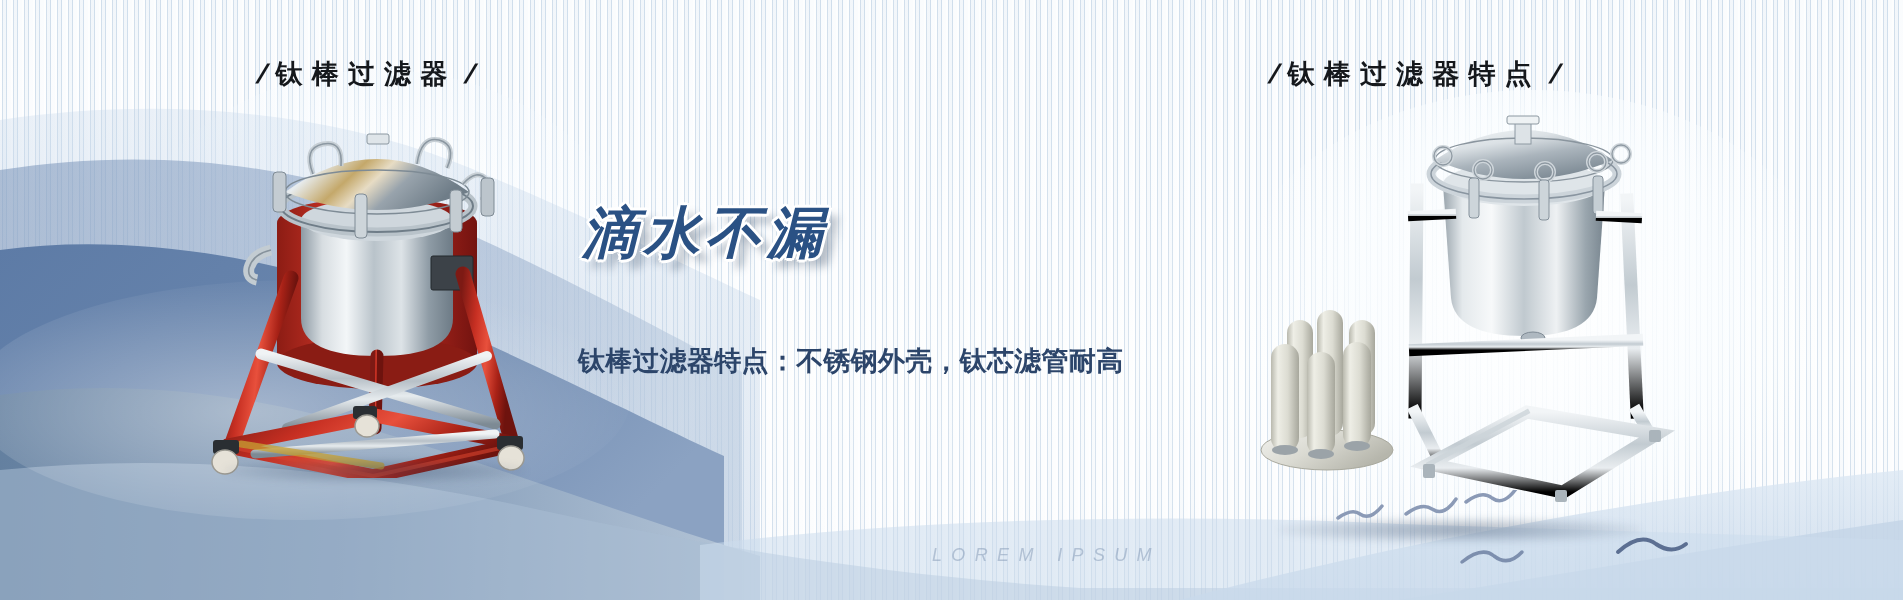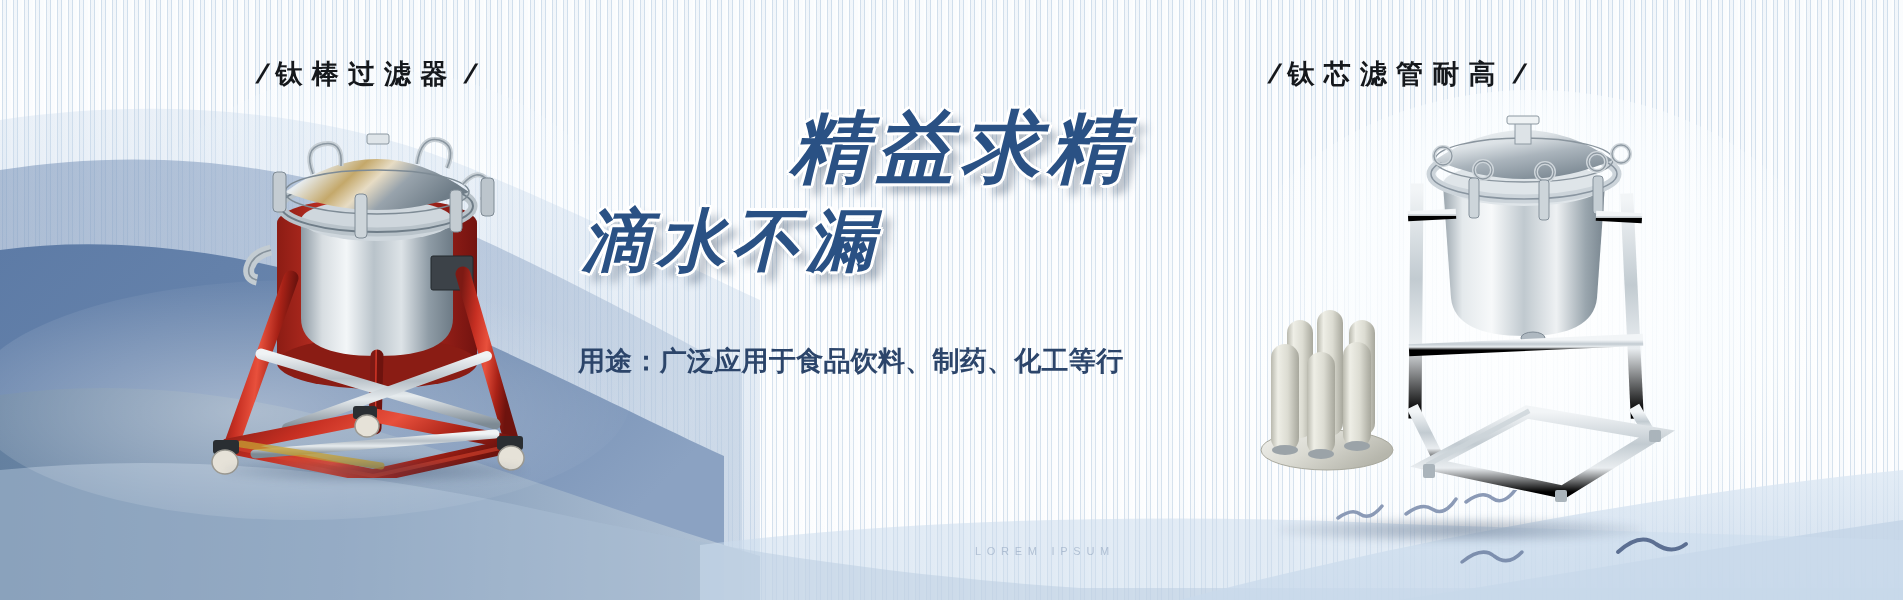--- a/index.html
+++ b/index.html
@@ -67,43 +67,44 @@
     font-style:italic;
     color:#2a5184;
     letter-spacing:0.10em;
     white-space:nowrap;
     text-shadow:
        3px 0 0 #ffffff, -3px 0 0 #ffffff, 0 3px 0 #ffffff, 0 -3px 0 #ffffff,
        2px 2px 0 #ffffff, -2px 2px 0 #ffffff, 2px -2px 0 #ffffff, -2px -2px 0 #ffffff,
        9px 9px 9px rgba(60,80,105,0.45);
   }
   #slogan-1 { left:790px; top:96px;  font-size:78px; }
-  #slogan-2 { left:582px; top:196px; font-size:68px; }
+  #slogan-2 { left:582px; top:196px; font-size:56px; }
 
   
   .desc {
     position:absolute;
     left:578px; top:340px;
     width:640px;
     font-family:"Liberation Serif", serif;
     font-weight:bold;
     font-size:27px;
     line-height:42px;
     color:#2c456a;
     letter-spacing:0.01em;
   }
   .desc p { margin:0; white-space:nowrap; }
 
   
   .watermark {
-    position:absolute; left:975px; top:545px;
-    font-size:11px; letter-spacing:0.52em;
+    position:absolute; left:932px; top:545px;
+    font-size:18px; letter-spacing:0.52em;
     color:rgba(120,142,172,0.45);
     font-family:"Liberation Sans", sans-serif;
     white-space:nowrap;
+    font-style:italic;
   }
 
   
   .product { position:absolute; }
 
   
   #product-left { left:195px; top:128px; width:360px; height:350px; }
   #product-right { left:1245px; top:112px; width:430px; height:425px; }
 
   .prod-shadow {
@@ -174,29 +175,28 @@
   </div>
 
   <div class="tag" id="tag-left">
     <span class="slash">/</span>
     <span class="txt">钛棒过滤器</span>
     <span class="slash">/</span>
   </div>
 
   <div class="tag" id="tag-right">
     <span class="slash">/</span>
-    <span class="txt">钛芯滤管耐高</span>
+    <span class="txt">钛棒过滤器特点</span>
     <span class="slash">/</span>
   </div>
 
-  <div class="slogan" id="slogan-1">精益求精</div>
   <div class="slogan" id="slogan-2">滴水不漏</div>
 
   <div class="desc">
-    <p>用途：广泛应用于食品饮料、制药、化工等行</p>
+    <p>钛棒过滤器特点：不锈钢外壳，钛芯滤管耐高</p>
   </div>
 
   <div class="watermark">LOREM IPSUM</div>
 
   <div class="product" id="product-left">
     <div class="prod-shadow"></div>
     <svg viewBox="0 0 360 350" width="360" height="350">
       <defs>
         <linearGradient id="steelV" x1="0" y1="0" x2="1" y2="0">
           <stop offset="0%" stop-color="#8d9aa4"></stop>

